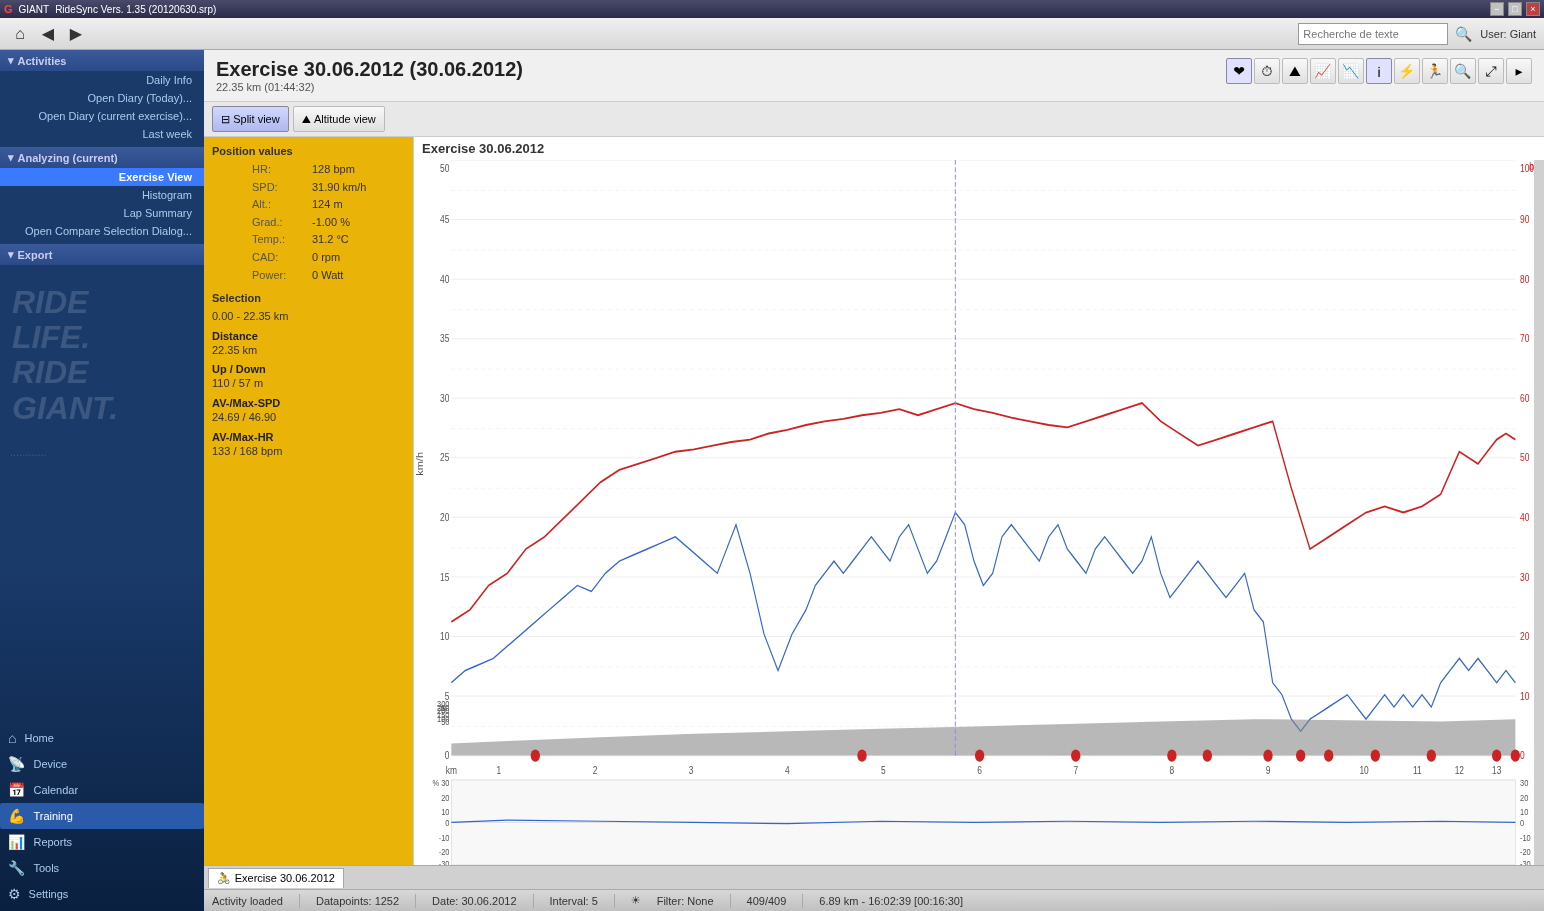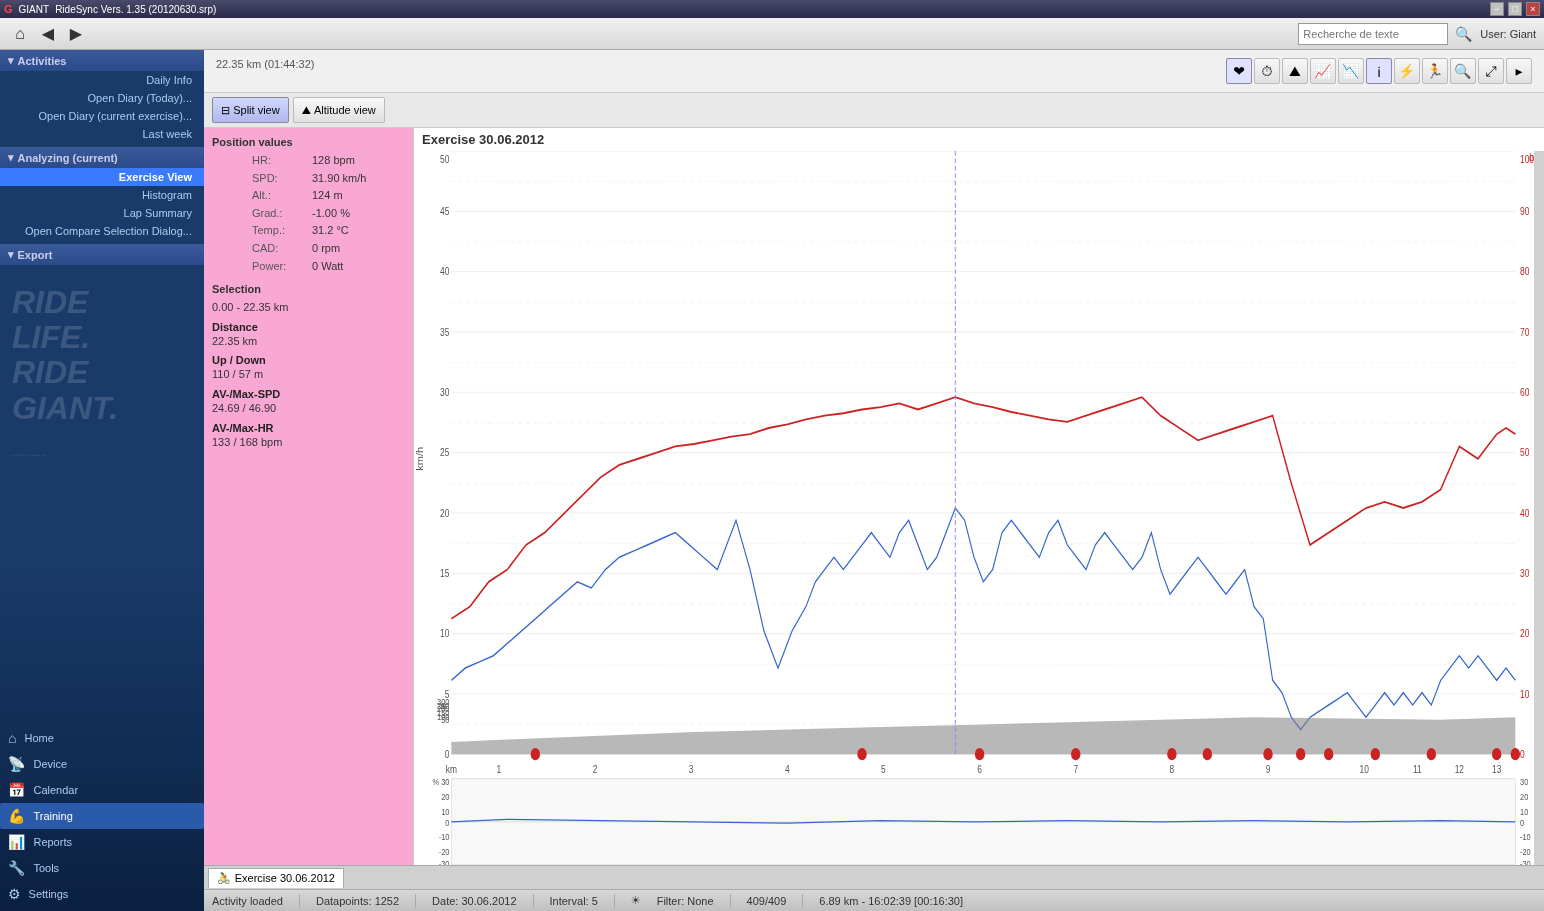--- a/index.html
+++ b/index.html
@@ -96,21 +96,21 @@
     .ex-icon-group { display: flex; gap: 2px; margin-left: auto; }
     .ex-icon-btn { width: 26px; height: 26px; display: flex; align-items: center; justify-content: center; cursor: pointer; font-size: 14px; border: 1px solid #bbb; background: linear-gradient(to bottom, #f8f8f8, #e0e0e0); border-radius: 2px; }
     .ex-icon-btn.active { background: #e0e0ff; border-color: #88a; }
 
     
     #exercise-body { display: flex; flex: 1; overflow: hidden; }
 
     
     #stats-panel {
       width: 210px; min-width: 210px;
-      background: #f9a8d4;
+      background: #eab308;
       border-right: 1px solid #ccc;
       padding: 8px;
       overflow-y: auto;
     }
     .stats-section { margin-bottom: 8px; }
     .stats-title { font-weight: bold; font-size: 11px; margin-bottom: 4px; color: #333; }
     .stats-row { display: flex; font-size: 11px; color: #333; line-height: 1.6; }
     .stats-label { width: 60px; color: #555; margin-left: 40px; }
     .stats-value { font-weight: normal; }
     .stats-bold { font-weight: bold; font-size: 11px; color: #222; margin-top: 4px; }
@@ -242,20 +242,21 @@
           <span>Settings</span>
         </div>
       </div>
     </div>
 
     <div id="main">
 
       <div id="exercise-header">
         <div style="display:flex;align-items:flex-start;justify-content:space-between;">
           <div>
+            <div id="exercise-title">Exercise 30.06.2012 (30.06.2012)</div>
             <div id="exercise-subtitle">22.35 km (01:44:32)</div>
           </div>
           <div class="ex-icon-group">
             <div class="ex-icon-btn active">❤</div>
             <div class="ex-icon-btn">⏱</div>
             <div class="ex-icon-btn">⛰</div>
             <div class="ex-icon-btn">📈</div>
             <div class="ex-icon-btn">📉</div>
             <div class="ex-icon-btn active">ℹ</div>
             <div class="ex-icon-btn">⚡</div>

